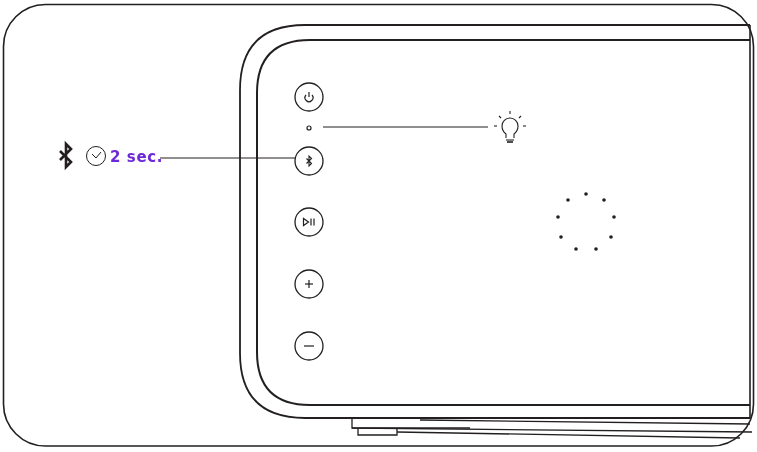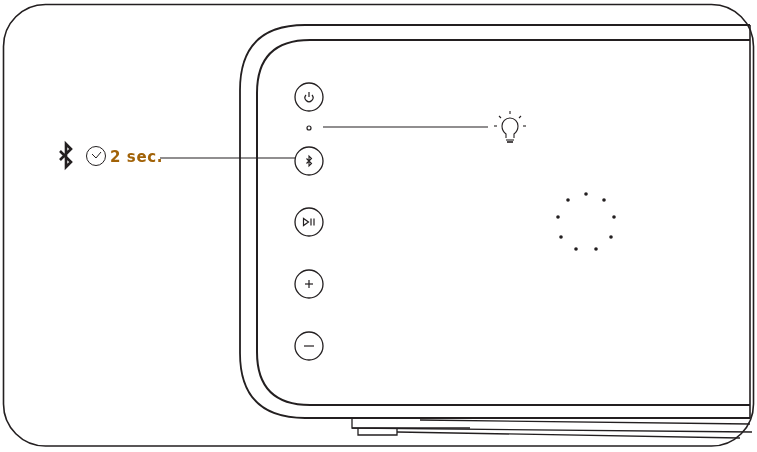--- a/index.html
+++ b/index.html
@@ -1,21 +1,21 @@
 <!DOCTYPE html>
 <html><head>
   <meta charset="utf-8">
   <style>
     html, body { margin: 0; padding: 0; background: #ffffff; }
     body { width: 757px; height: 452px; position: relative; overflow: hidden; font-family: "DejaVu Sans", sans-serif; }
     svg.diagram { position: absolute; left: 0; top: 0; }
     .label-text {
       position: absolute; left: 110px; top: 147px;
       font-family: "DejaVu Sans", sans-serif; font-size: 15px; font-weight: bold;
-      color: #a16207; letter-spacing: 0.6px; line-height: 20px; white-space: nowrap;
+      color: #6d28d9; letter-spacing: 0.6px; line-height: 20px; white-space: nowrap;
     }
   </style>
 </head>
 <body>
 
 <svg class="diagram" width="757" height="452" viewBox="0 0 757 452" xmlns="http://www.w3.org/2000/svg" fill="none" stroke="#231f20">
 
   <rect x="3.5" y="4.5" width="750" height="441.5" rx="42" ry="42" stroke-width="1.6"></rect>
 
   <path d="M750,25 L305,25 Q240,25 240,90 L240,353 Q240,418 305,418 L750,418" stroke-width="1.8"></path>

